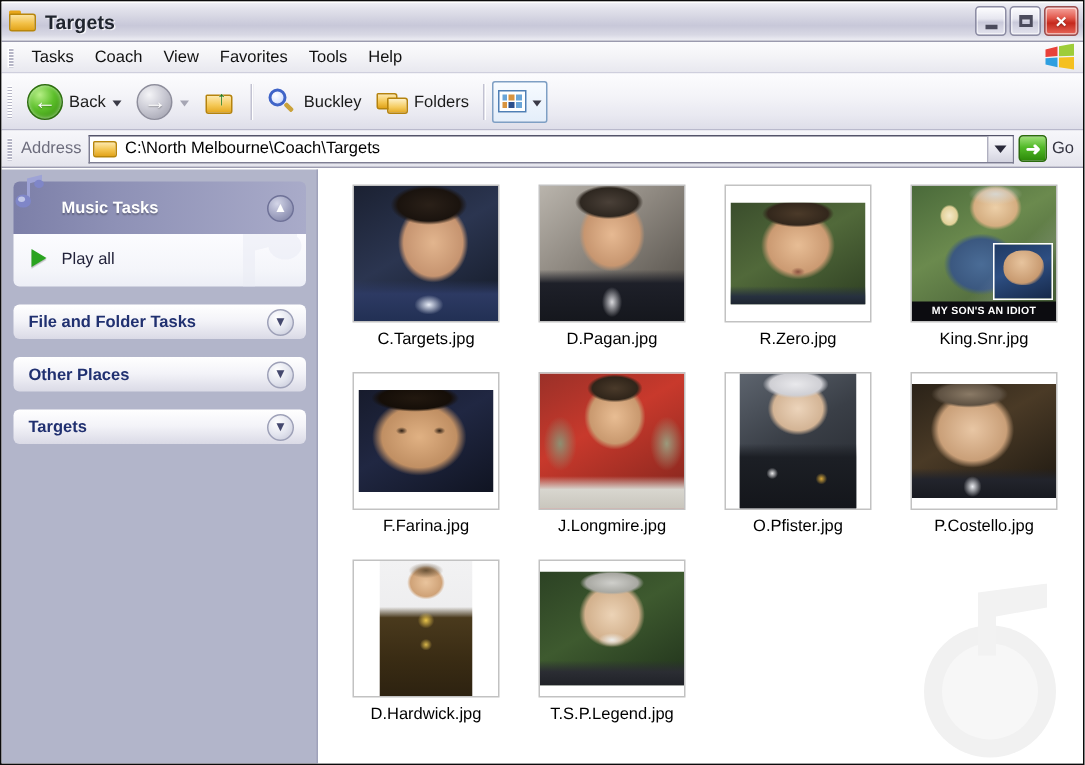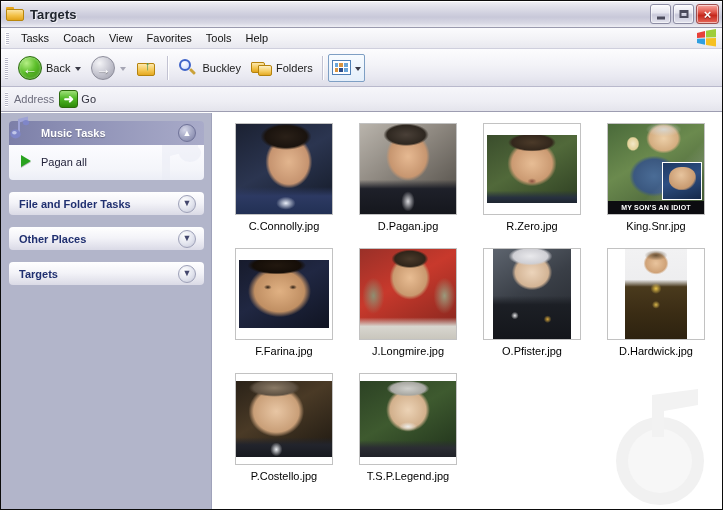--- a/index.html
+++ b/index.html
@@ -389,21 +389,21 @@
     background: #b2b5ca;
     border-right: 1px solid #9fa2ba;
     padding: 8px 7px 0 8px;
     box-sizing: border-box;
     overflow: hidden;
     position: relative;
   }
   .panel { margin-bottom: 12px; position: relative; }
 
   .panel-header {
-    height: 24px;
+    height: 35px;
     display: flex;
     align-items: center;
     padding: 0 8px 0 10px;
     box-sizing: border-box;
     border-radius: 3px 3px 0 0;
     position: relative;
   }
   .panel-header.expanded {
     background: linear-gradient(to right, #7c7fa8 0%, #8e91b6 35%, #a9abc9 100%);
     border-radius: 4px 4px 0 0;
@@ -664,20 +664,29 @@
           <i style="background:#6aa5d8"></i>
       </span>
       <span class="tb-arrow" data-name="views-dropdown-icon"></span>
     </div>
   </div>
 
   <div id="addressbar" data-name="address-bar">
     <span class="tb-grip" style="height:15px;margin:0 4px 0 4px;" data-name="address-grip-handle"></span>
     <span id="address-label" data-name="address-label">Address</span>
 
+    <div id="address-box" data-name="address-input">
+      <span id="address-folder" data-name="address-folder-icon">
+        <span class="body"></span>
+      </span>
+      <span id="address-path" data-name="address-path-text">C:\North Melbourne\Coach\Targets</span>
+      <span id="address-dropdown" data-name="address-dropdown-button">
+        <span class="chev-down-sm" data-name="chevron-down-icon"></span>
+      </span>
+    </div>
 
     <div id="go-btn" data-name="go-button">
       <span id="go-arrow" data-name="go-arrow-icon"></span>
       <span id="go-label" data-name="go-button-label">Go</span>
     </div>
   </div>
 
   <div id="body" data-name="window-body">
 
     <div id="sidebar" data-name="task-pane-sidebar">
@@ -702,21 +711,21 @@
             <svg width="86" height="86" viewBox="0 0 86 86">
               <path d="M34,8 L70,0 L70,12 L42,19 L42,56 L34,56 Z" fill="#e9ebf5"></path>
               <ellipse cx="26" cy="60" rx="17" ry="13" fill="#e4e7f3"></ellipse>
               <ellipse cx="62" cy="16" rx="11" ry="9" fill="#e9ebf5"></ellipse>
             </svg>
           </span>
           <div class="task-row" data-name="task-play-all">
             <span class="play-icon" data-name="play-icon">
                 <span class="tri"></span>
               </span>
-            <span class="task-label" data-name="task-play-all-label">Pagan all</span>
+            <span class="task-label" data-name="task-play-all-label">Play all</span>
           </div>
         </div>
       </div>
 
       <div class="panel" data-name="panel-file-and-folder-tasks">
         <div class="panel-header collapsed" data-name="panel-header-file-and-folder-tasks">
           <span class="panel-title" data-name="panel-title-file-and-folder-tasks">File and Folder Tasks</span>
           <span class="chev-btn down" data-name="expand-chevron-down-icon">
             <span class="chev-glyph">▼</span>
           </span>
@@ -759,21 +768,21 @@
         <div class="file-item" data-name="file-item">
           <div class="thumb-frame" data-name="thumbnail-frame">
             <div class="thumb-img" data-name="thumbnail-image">
               <span class="ph" style="background:linear-gradient(150deg,#1b2132 0%,#2b3550 45%,#121824 100%)"></span>
               <span class="ph" style="background:radial-gradient(ellipse 33% 40% at 55% 42%,#e2b58e 0%,#c69470 62%,transparent 74%)"></span>
               <span class="ph" style="background:radial-gradient(ellipse 36% 20% at 52% 14%,#2a2018 0%,#1a130e 60%,transparent 74%)"></span>
               <span class="ph" style="background:linear-gradient(to bottom,transparent 70%,#2d3a63 80%,#223054 100%)"></span>
               <span class="ph" style="background:radial-gradient(ellipse 14% 10% at 52% 88%,#e9eef8 0%,transparent 72%)"></span>
             </div>
           </div>
-          <span class="file-label" data-name="file-name-label">C.Connolly.jpg</span>
+          <span class="file-label" data-name="file-name-label">C.Targets.jpg</span>
         </div>
 
 
         <div class="file-item" data-name="file-item">
           <div class="thumb-frame" data-name="thumbnail-frame">
             <div class="thumb-img" data-name="thumbnail-image">
               <span class="ph" style="background:linear-gradient(140deg,#b9b4ac 0%,#8f8981 40%,#4a4640 100%)"></span>
               <span class="ph" style="background:radial-gradient(ellipse 30% 36% at 50% 36%,#e6b992 0%,#c79670 64%,transparent 76%)"></span>
               <span class="ph" style="background:radial-gradient(ellipse 32% 17% at 48% 12%,#4a4038 0%,#2e2720 62%,transparent 74%)"></span>
               <span class="ph" style="background:linear-gradient(to bottom,transparent 62%,#1e2029 72%,#15171d 100%)"></span>
@@ -852,43 +861,43 @@
               <span class="ph" style="background:linear-gradient(to bottom,transparent 52%,#1c1f25 62%,#14161b 100%)"></span>
               <span class="ph" style="background:radial-gradient(ellipse 7% 6% at 28% 74%,#e8e8ea 0%,transparent 70%)"></span>
               <span class="ph" style="background:radial-gradient(ellipse 7% 6% at 70% 78%,#d8a83a 0%,transparent 70%)"></span>
             </div>
           </div>
           <span class="file-label" data-name="file-name-label">O.Pfister.jpg</span>
         </div>
 
         <div class="file-item" data-name="file-item">
           <div class="thumb-frame" data-name="thumbnail-frame">
+            <div class="thumb-img inset2" data-name="thumbnail-image">
+              <span class="ph" style="background:linear-gradient(150deg,#2a2218 0%,#4a3a26 42%,#1c1710 100%)"></span>
+              <span class="ph" style="background:radial-gradient(ellipse 38% 44% at 42% 40%,#e8c6a4 0%,#c99f78 62%,transparent 76%)"></span>
+              <span class="ph" style="background:radial-gradient(ellipse 36% 16% at 40% 9%,#8a7a66 0%,#5e5142 60%,transparent 74%)"></span>
+              <span class="ph" style="background:linear-gradient(to bottom,transparent 74%,#22242c 84%,#181a20 100%)"></span>
+              <span class="ph" style="background:radial-gradient(ellipse 9% 13% at 42% 90%,#eceef2 0%,transparent 70%)"></span>
+            </div>
+          </div>
+          <span class="file-label" data-name="file-name-label">P.Costello.jpg</span>
+        </div>
+
+        <div class="file-item" data-name="file-item">
+          <div class="thumb-frame" data-name="thumbnail-frame">
             <div class="thumb-img" data-name="thumbnail-image" style="width:62px">
               <span class="ph" style="background:linear-gradient(to bottom,#f2f2f3 0%,#e6e6e8 100%)"></span>
               <span class="ph" style="background:radial-gradient(ellipse 26% 16% at 50% 16%,#e9c49d 0%,#cfa277 64%,transparent 78%)"></span>
               <span class="ph" style="background:radial-gradient(ellipse 26% 8% at 50% 7%,#6b5438 0%,transparent 72%)"></span>
               <span class="ph" style="background:linear-gradient(to bottom,transparent 34%,#4a3a1d 42%,#3a2c14 72%,#2d2210 100%)"></span>
               <span class="ph" style="background:radial-gradient(ellipse 12% 8% at 50% 44%,#e8c34a 0%,transparent 74%)"></span>
               <span class="ph" style="background:radial-gradient(ellipse 9% 6% at 50% 62%,#d8b64a 0%,transparent 72%)"></span>
             </div>
           </div>
           <span class="file-label" data-name="file-name-label">D.Hardwick.jpg</span>
-        </div>
-
-        <div class="file-item" data-name="file-item">
-          <div class="thumb-frame" data-name="thumbnail-frame">
-            <div class="thumb-img inset2" data-name="thumbnail-image">
-              <span class="ph" style="background:linear-gradient(150deg,#2a2218 0%,#4a3a26 42%,#1c1710 100%)"></span>
-              <span class="ph" style="background:radial-gradient(ellipse 38% 44% at 42% 40%,#e8c6a4 0%,#c99f78 62%,transparent 76%)"></span>
-              <span class="ph" style="background:radial-gradient(ellipse 36% 16% at 40% 9%,#8a7a66 0%,#5e5142 60%,transparent 74%)"></span>
-              <span class="ph" style="background:linear-gradient(to bottom,transparent 74%,#22242c 84%,#181a20 100%)"></span>
-              <span class="ph" style="background:radial-gradient(ellipse 9% 13% at 42% 90%,#eceef2 0%,transparent 70%)"></span>
-            </div>
-          </div>
-          <span class="file-label" data-name="file-name-label">P.Costello.jpg</span>
         </div>
 
         <div class="file-item" data-name="file-item">
           <div class="thumb-frame" data-name="thumbnail-frame">
             <div class="thumb-img inset2" data-name="thumbnail-image">
               <span class="ph" style="background:linear-gradient(150deg,#2c4224 0%,#3e5a2f 45%,#20321b 100%)"></span>
               <span class="ph" style="background:radial-gradient(ellipse 30% 38% at 50% 38%,#ecd3b6 0%,#d2b08c 62%,transparent 76%)"></span>
               <span class="ph" style="background:radial-gradient(ellipse 30% 14% at 50% 10%,#cfcfcb 0%,#a8a8a2 60%,transparent 74%)"></span>
               <span class="ph" style="background:radial-gradient(ellipse 13% 8% at 50% 60%,#ededea 0%,transparent 74%)"></span>
               <span class="ph" style="background:linear-gradient(to bottom,transparent 78%,#2b2d33 88%,#202228 100%)"></span>

